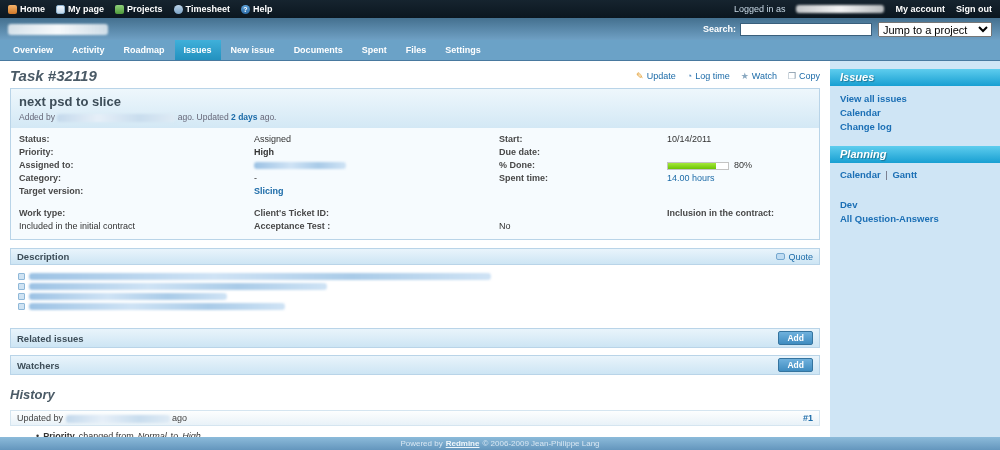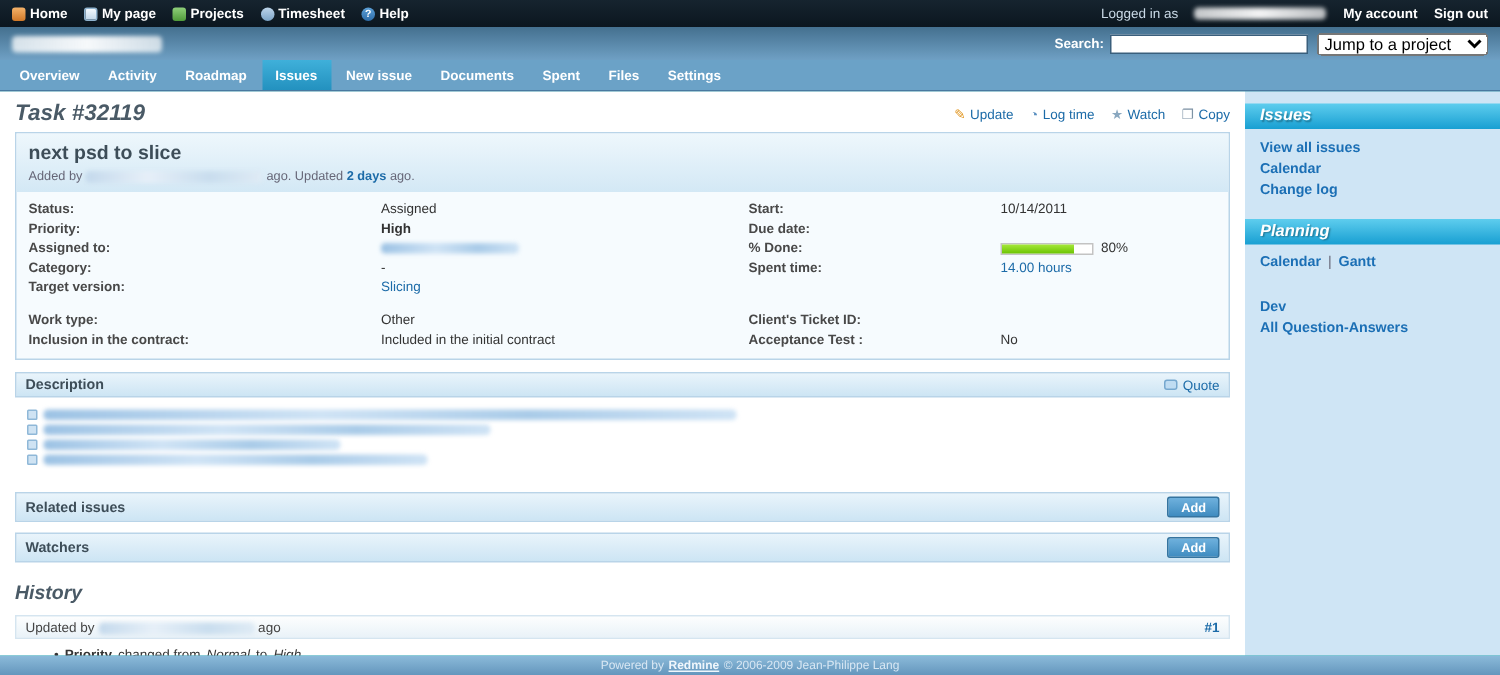--- a/index.html
+++ b/index.html
@@ -197,28 +197,27 @@
           <span class="av"><span class="rx rx-blue" style="width:92px;"></span></span>
           <span class="al">% Done:</span>
           <span class="av"><span class="pbar"><span class="pfill" style="width:80%;display:block"></span></span><span class="pct">80%</span></span>
 
           <span class="al">Category:</span>
           <span class="av">-</span>
           <span class="al">Spent time:</span>
           <span class="av"><span class="lnk">14.00 hours</span></span>
 
           <span class="al">Target version:</span>
-          <span class="av"><span class="lnk" style="font-weight:normal">Slicing</span></span>
+          <span class="av"><span class="lnk" style="font-weight:bold">Slicing</span></span>
           <span></span>
           <span></span>
 
           <span class="gaprow"></span>
 
           <span class="al">Work type:</span>
-          <span class="av">Other</span>
           <span class="al">Client's Ticket ID:</span>
           <span class="av"></span>
 
           <span class="al">Inclusion in the contract:</span>
           <span class="av">Included in the initial contract</span>
           <span class="al">Acceptance Test :</span>
           <span class="av">No</span>
         </div>
       </div>
 

